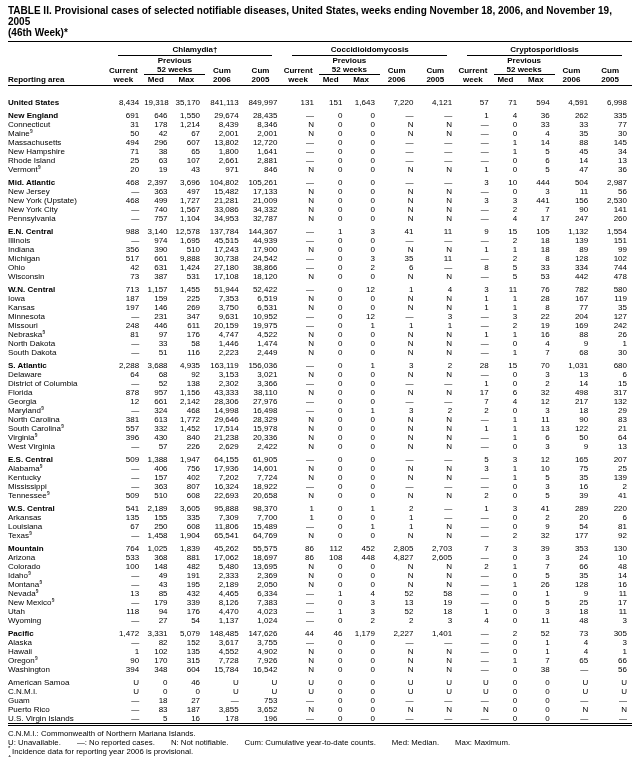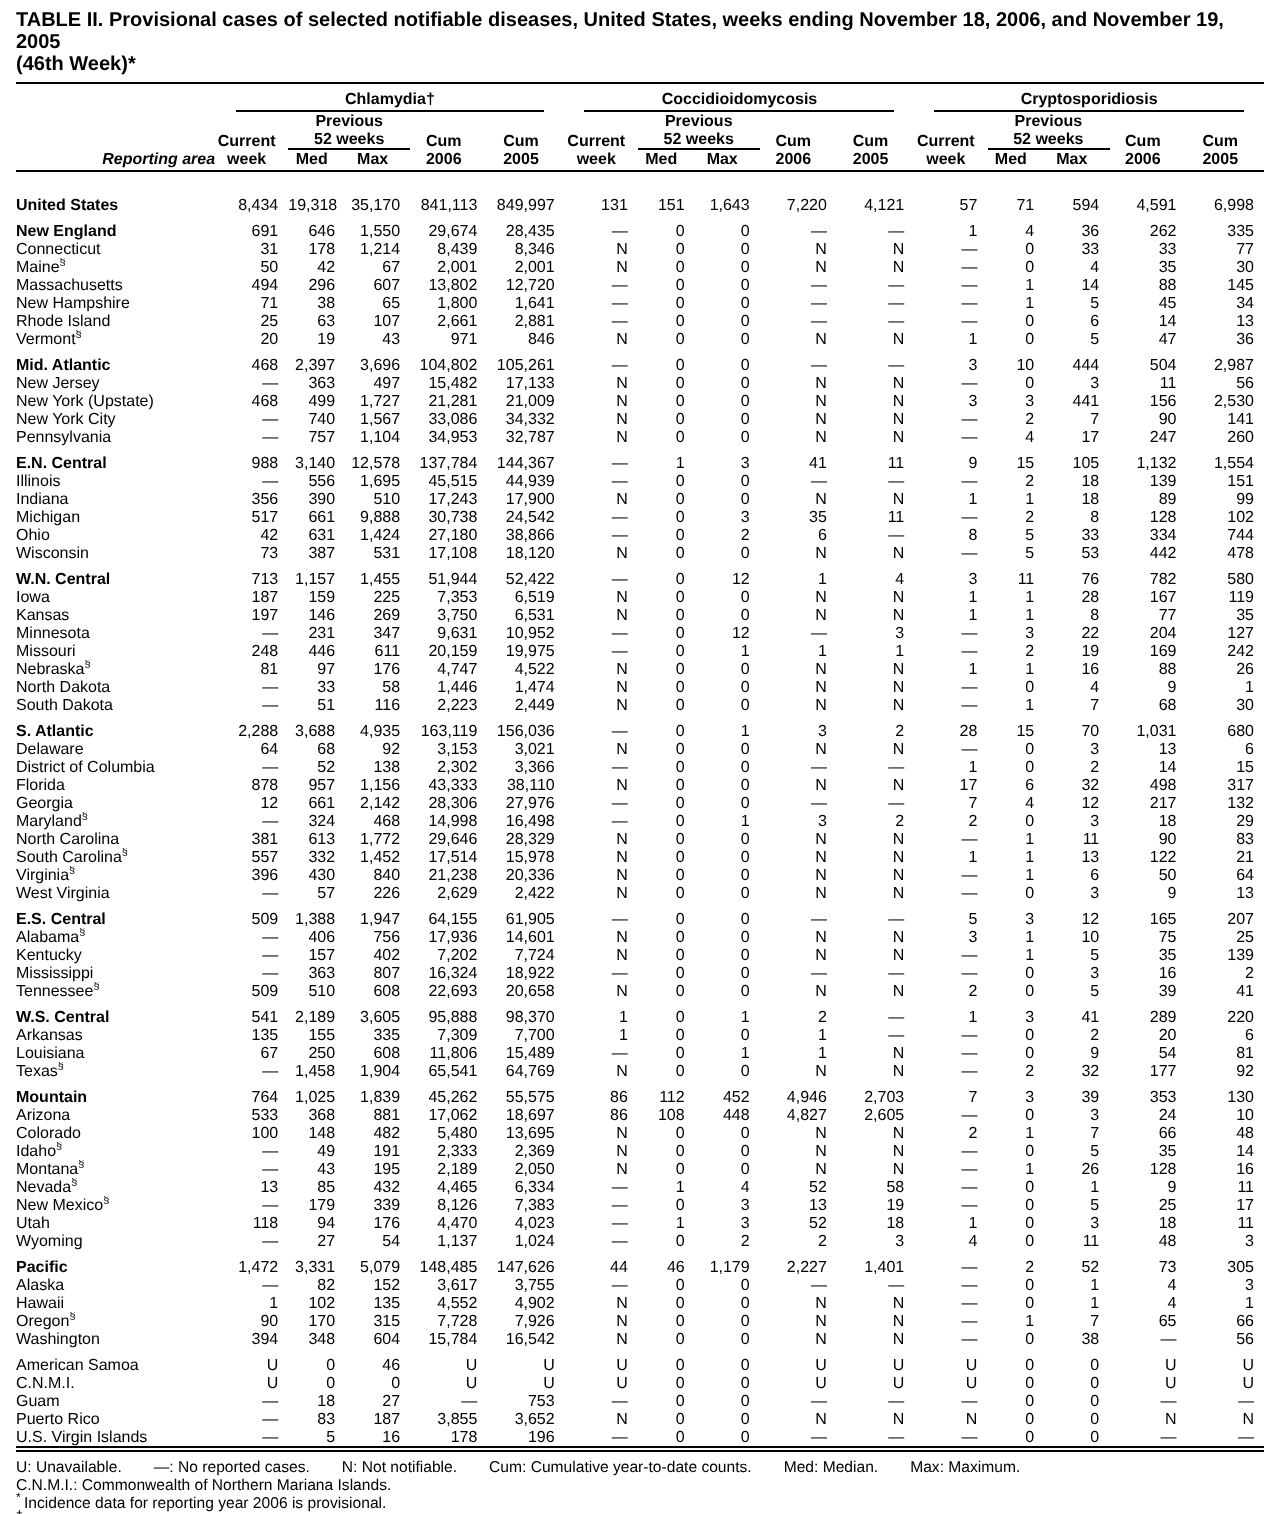--- a/index.html
+++ b/index.html
@@ -12,21 +12,21 @@
   table { border-collapse:collapse; width:624px; table-layout:fixed; margin-top:1px; border-bottom:3px double #000; }
   th, td { padding:0; font-size:8px; line-height:9px; font-weight:normal; white-space:nowrap; overflow:hidden; }
 
   thead th { font-weight:bold; vertical-align:bottom; }
   .h1 th { padding-top:2px;margin-top:20px; }
   .grpline { border-bottom:1px solid #000; margin:0 10px; text-align:center; font-size:8px; padding-bottom:1px; }
   .h2 th.prev { text-align:center; font-weight:bold; }
   .h3 th.w52 { text-align:center; border-bottom:1px solid #000; }
   .h3 th.r, .h4 th.r { text-align:center; padding-right:5px; }
   .h4 th { border-bottom:1.5px solid #000; padding-bottom:1px; }
-  .h4 th.area-label { text-align:right;font-style:italic; }
+  .h4 th.area-label { text-align:left; }
 
   tbody td.num { text-align:right; padding-right:5px; }
   tbody td.area { text-align:left; }
   tbody tr.first td { padding-top:12px; }
   tbody tr.gap td { padding-top:4px; }
   tbody td.bold { font-weight:bold; }
   sup { font-size:5.5px; line-height:0; }
 
   .footnotes { margin-top:3px; font-size:7.8px; line-height:9px; }
   .footnotes .seg { display:inline-block; margin-right:16px; }
@@ -374,21 +374,21 @@
           <td class="num">11</td>
           <td class="num">9</td>
           <td class="num">15</td>
           <td class="num">105</td>
           <td class="num">1,132</td>
           <td class="num">1,554</td>
         </tr>
         <tr>
           <td class="area">Illinois</td>
           <td class="num">—</td>
-          <td class="num">556</td>
+          <td class="num">974</td>
           <td class="num">1,695</td>
           <td class="num">45,515</td>
           <td class="num">44,939</td>
           <td class="num">—</td>
           <td class="num">0</td>
           <td class="num">0</td>
           <td class="num">—</td>
           <td class="num">—</td>
           <td class="num">—</td>
           <td class="num">2</td>
@@ -957,21 +957,21 @@
         <tr class="gap">
           <td class="area bold">Mountain</td>
           <td class="num">764</td>
           <td class="num">1,025</td>
           <td class="num">1,839</td>
           <td class="num">45,262</td>
           <td class="num">55,575</td>
           <td class="num">86</td>
           <td class="num">112</td>
           <td class="num">452</td>
-          <td class="num">4,946</td>
+          <td class="num">2,805</td>
           <td class="num">2,703</td>
           <td class="num">7</td>
           <td class="num">3</td>
           <td class="num">39</td>
           <td class="num">353</td>
           <td class="num">130</td>
         </tr>
         <tr>
           <td class="area">Arizona</td>
           <td class="num">533</td>
@@ -1293,21 +1293,21 @@
           <td class="num">—</td>
           <td class="num">0</td>
           <td class="num">0</td>
           <td class="num">—</td>
           <td class="num">—</td>
         </tr>
       </tbody>
   </table>
 
   <div class="footnotes">
+    <div class="fn-line">C.N.M.I.: Commonwealth of Northern Mariana Islands.</div>
     <div class="fn-line"><span class="seg">U: Unavailable.</span><span class="seg">—: No reported cases.</span><span class="seg">N: Not notifiable.</span><span class="seg">Cum: Cumulative year-to-date counts.</span><span class="seg">Med: Median.</span><span class="seg">Max: Maximum.</span></div>
-    <div class="fn-line">C.N.M.I.: Commonwealth of Northern Mariana Islands.</div>
     <div>
         <div class="fn-line"><sup class="mk">* </sup><span>Incidence data for reporting year 2006 is provisional.</span></div>
         <div class="fn-line"><sup class="mk">† </sup><span>Chlamydia refers to genital infections caused by </span><span class="it">Chlamydia trachomatis</span><span>.</span></div>
       </div>
   </div>
 
 </div>
 
 </body></html>

